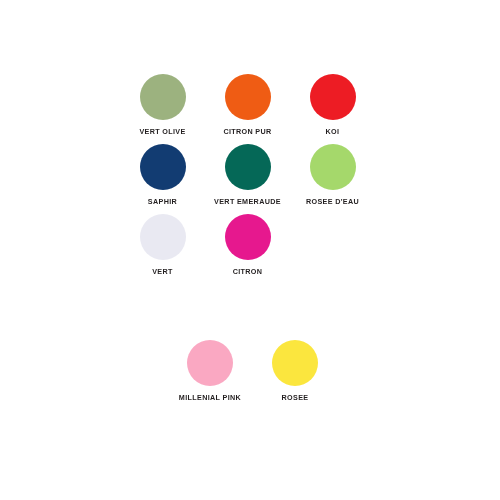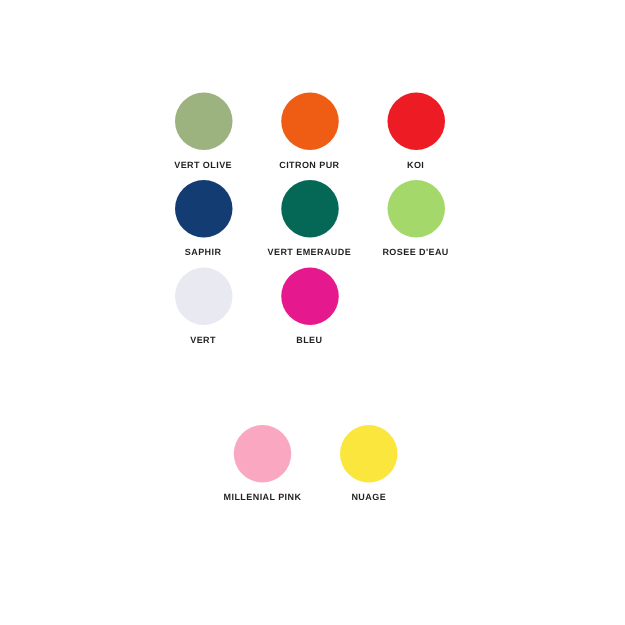--- a/index.html
+++ b/index.html
@@ -102,28 +102,28 @@
       <div class="swatch-cell">
         <span class="swatch-disc" style="background-color: rgb(165, 216, 107);"></span>
         <div class="swatch-label">ROSEE D'EAU</div>
       </div>
       <div class="swatch-cell">
         <span class="swatch-disc" style="background-color: rgb(233, 233, 242);"></span>
         <div class="swatch-label">VERT</div>
       </div>
       <div class="swatch-cell">
         <span class="swatch-disc" style="background-color: rgb(230, 24, 142);"></span>
-        <div class="swatch-label">BLEU</div>
+        <div class="swatch-label">CITRON</div>
       </div>
     </div>
 
   <div class="swatch-row-last">
       <div class="swatch-cell">
         <span class="swatch-disc" style="background-color: rgb(250, 168, 194);"></span>
         <div class="swatch-label">MILLENIAL PINK</div>
       </div>
       <div class="swatch-cell">
         <span class="swatch-disc" style="background-color: rgb(251, 230, 62);"></span>
-        <div class="swatch-label">NUAGE</div>
+        <div class="swatch-label">ROSEE</div>
       </div>
     </div>
 
 </div>
 
 </body></html>

